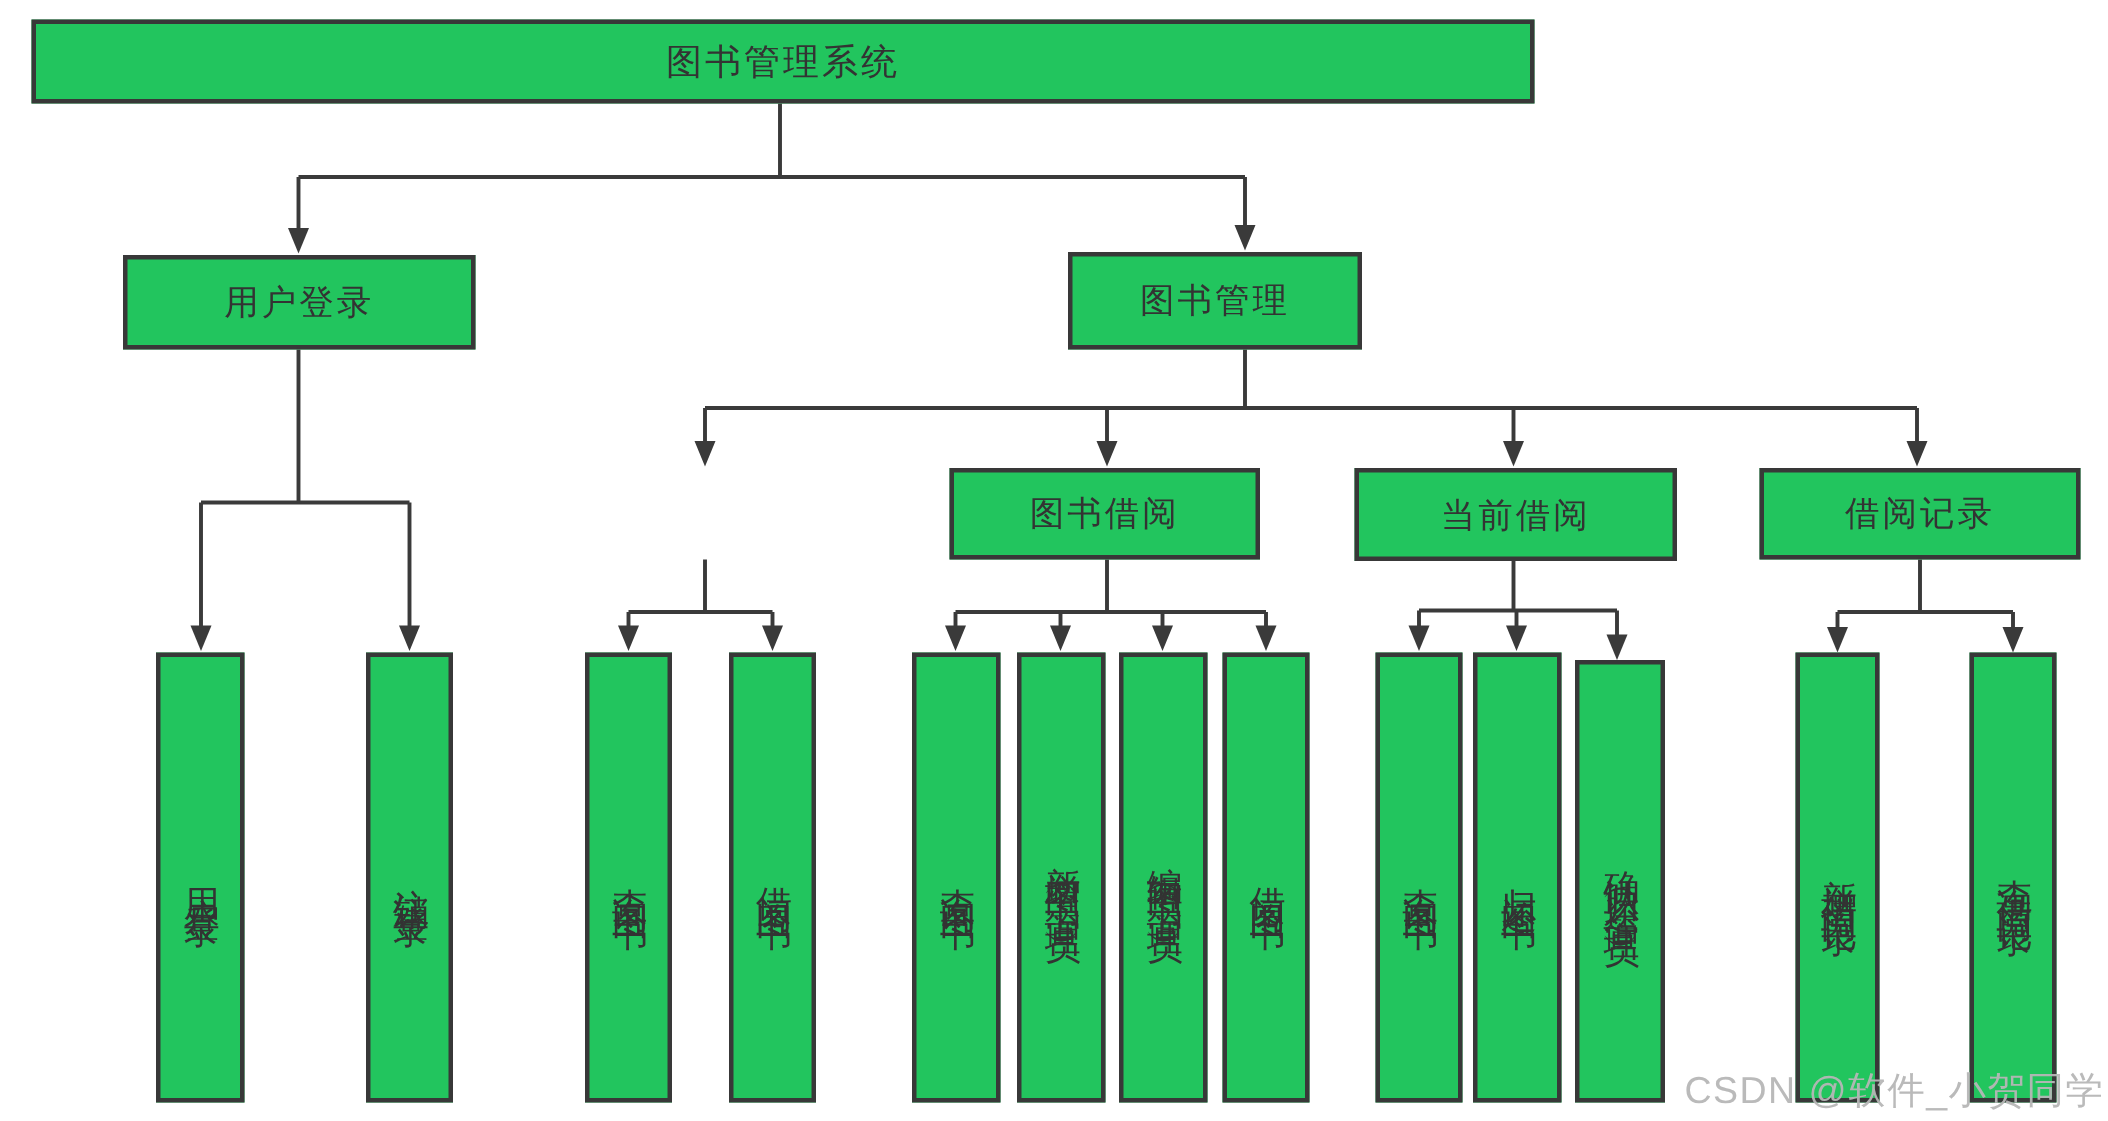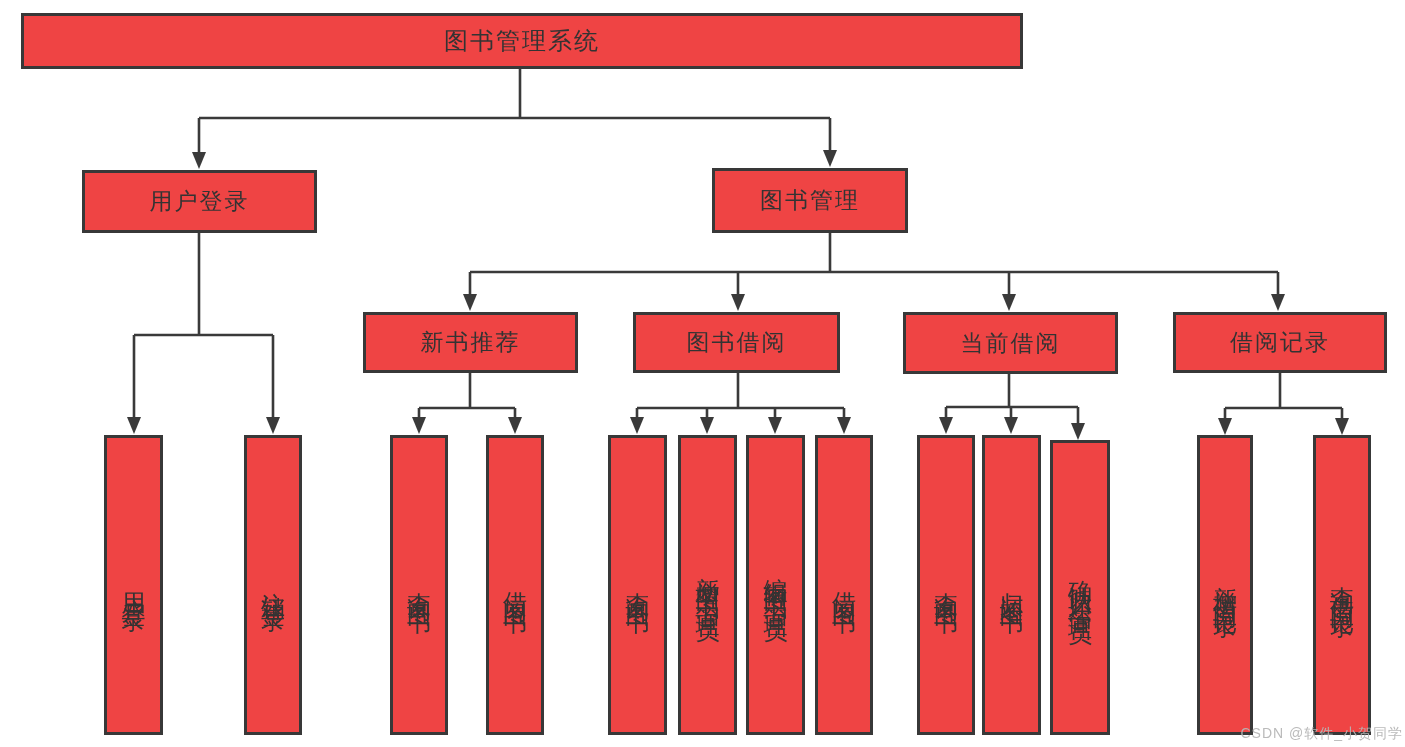--- a/index.html
+++ b/index.html
@@ -9,40 +9,40 @@
     background:#ffffff;
     font-family:"Liberation Sans", sans-serif;
     overflow:hidden;
   }
   svg.connectors{position:absolute;left:0;top:0;z-index:1;}
   svg.connectors path{fill:none;stroke:#3a3a3a;stroke-width:2.6;}
   svg.connectors polygon{fill:#3a3a3a;stroke:none;}
   .node{
     position:absolute;
     box-sizing:border-box;
-    background:#ef4444;
+    background:#22c55e;
     border:3px solid #383838;
     display:flex;align-items:center;justify-content:center;
     color:#333333;
     z-index:2;
   }
   .hnode{font-size:23px;letter-spacing:2px;white-space:nowrap;}
   .root{font-size:24px;}
   .vnode{
     font-size:24px;
     letter-spacing:6px;
     writing-mode:vertical-rl;
     text-orientation:mixed;
     line-height:1;
   }
   .watermark{
     position:absolute;
     right:2px;bottom:4px;
     z-index:5;
-    font-size:14px;
+    font-size:25px;
     color:rgba(182,182,182,0.95);
     letter-spacing:1px;
     white-space:nowrap;
   }
 </style>
 </head>
 <body>
 
 <div class="canvas">
 
@@ -93,23 +93,20 @@
     <span>图书管理系统</span>
   </div>
 
   <div class="node hnode" style="left:82px;top:170px;width:235px;height:63px">
     <span>用户登录</span>
   </div>
   <div class="node hnode" style="left:712px;top:168px;width:196px;height:65px">
     <span>图书管理</span>
   </div>
 
-  <div class="node hnode" style="left:363px;top:312px;width:215px;height:61px">
-    <span>新书推荐</span>
-  </div>
   <div class="node hnode" style="left:633px;top:312px;width:207px;height:61px">
     <span>图书借阅</span>
   </div>
   <div class="node hnode" style="left:903px;top:312px;width:215px;height:62px">
     <span>当前借阅</span>
   </div>
   <div class="node hnode" style="left:1173px;top:312px;width:214px;height:61px">
     <span>借阅记录</span>
   </div>
 

